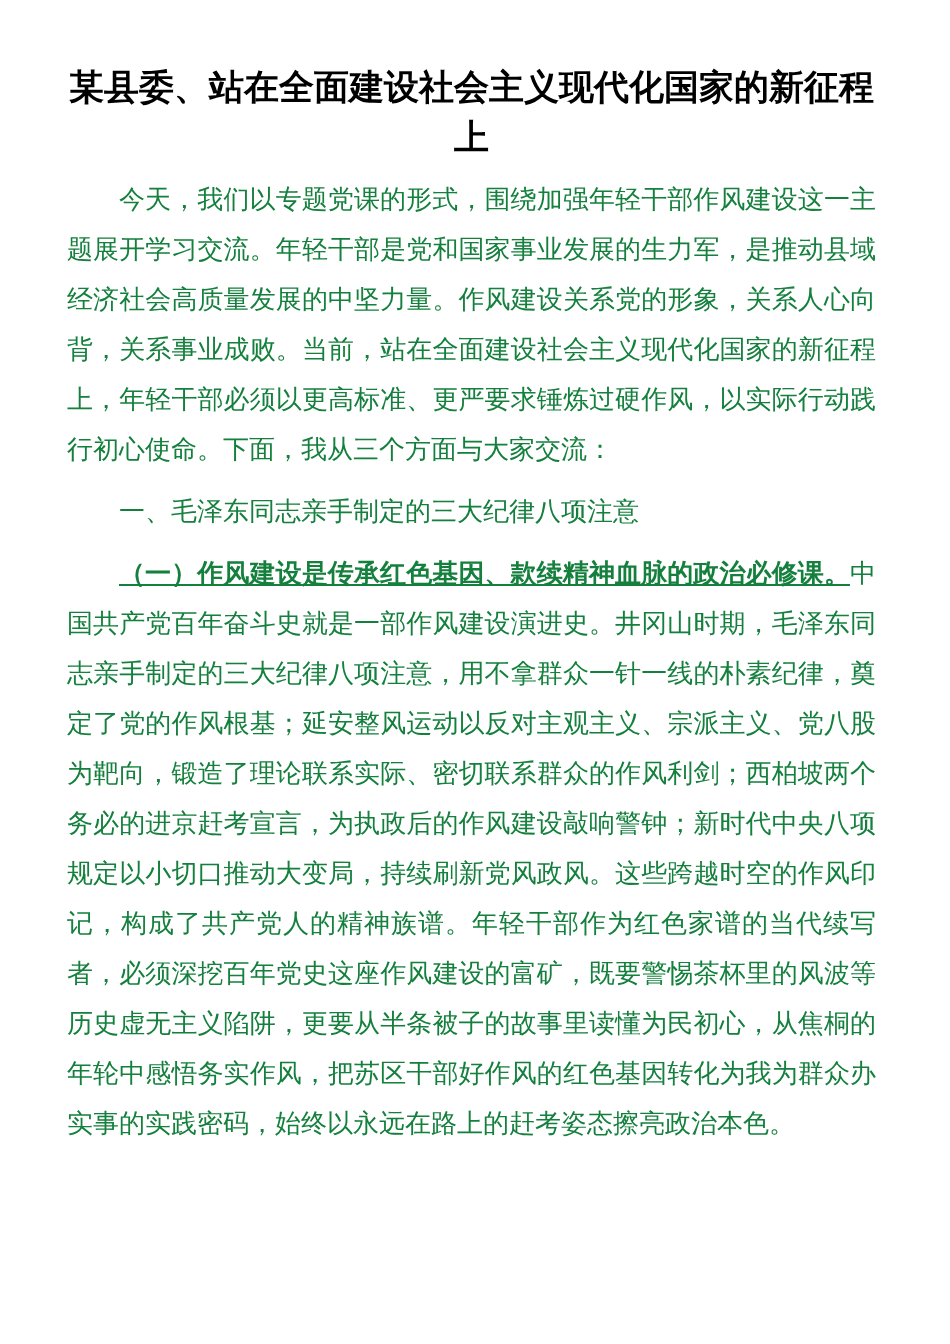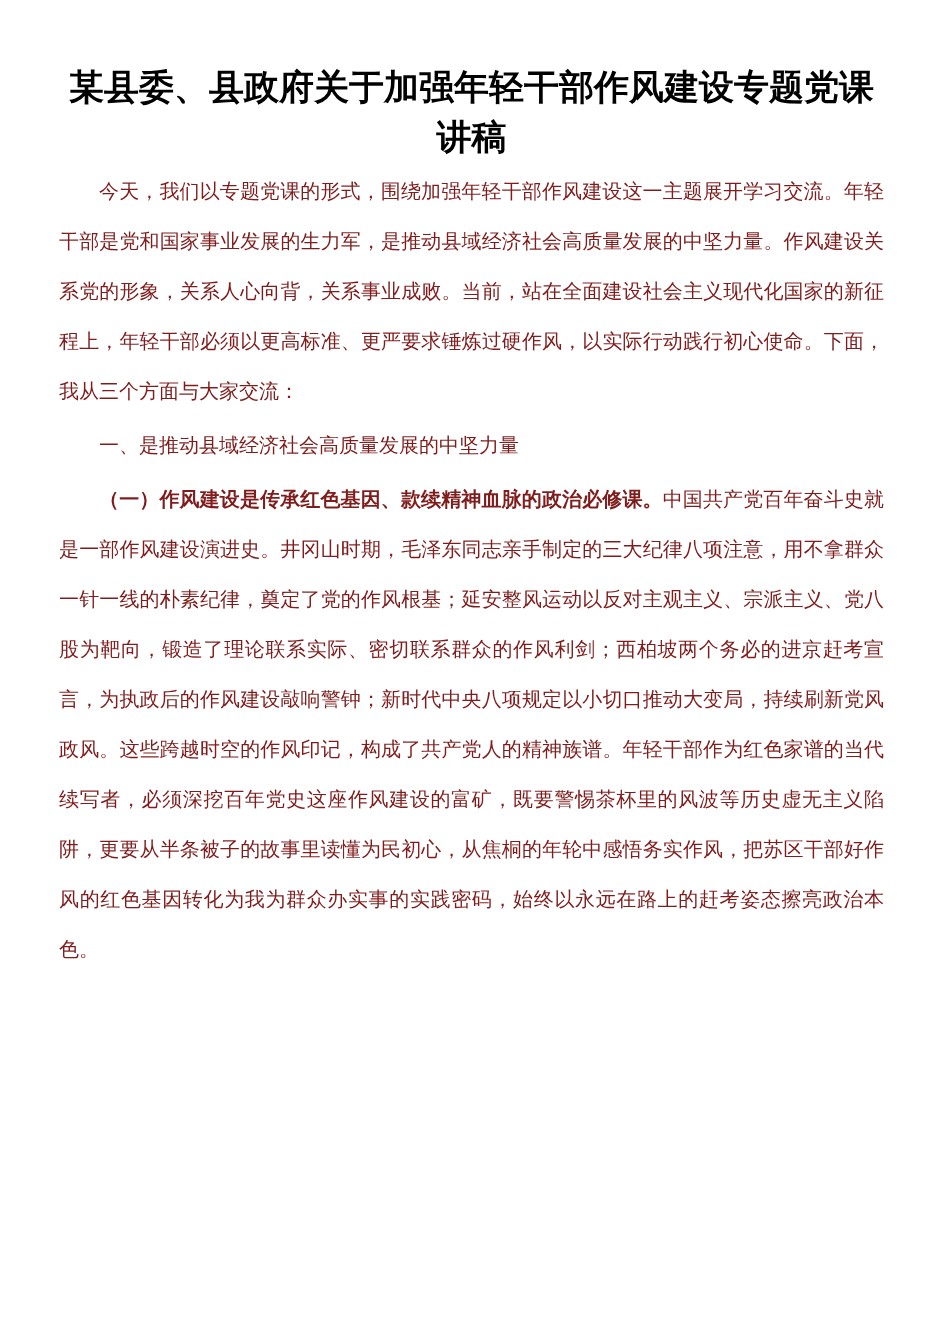--- a/index.html
+++ b/index.html
@@ -24,40 +24,41 @@
   .doc-title {
     margin: 0;
     font-size: 35px;
     font-weight: 700;
     line-height: 50px;
     text-align: center;
     letter-spacing: 0;
     color: #000000;
   }
   .para {
-    margin: 4px;
-    font-size: 20px;
+    margin: 12px;
+    font-size: 26px;
     line-height: 50px;
     text-align: justify;
     text-justify: inter-ideograph;
     text-indent: 2em;
-    color: #7f1d1d;
+    color: #15803d;
     word-break: break-all;
   }
   .para .lead {
     font-weight: 700;
+    text-decoration: underline;
   }
 </style>
 </head>
 <body>
 
 <div class="page">
 
-  <h1 class="doc-title">某县委、县政府关于加强年轻干部作风建设专题党课讲稿</h1>
+  <h1 class="doc-title">某县委、站在全面建设社会主义现代化国家的新征程上</h1>
 
   <p class="para"><span>今天，我们以专题党课的形式，围绕加强年轻干部作风建设这一主题展开学习交流。年轻干部是党和国家事业发展的生力军，是推动县域经济社会高质量发展的中坚力量。作风建设关系党的形象，关系人心向背，关系事业成败。当前，站在全面建设社会主义现代化国家的新征程上，年轻干部必须以更高标准、更严要求锤炼过硬作风，以实际行动践行初心使命。下面，我从三个方面与大家交流：</span></p>
 
-  <p class="para"><span>一、是推动县域经济社会高质量发展的中坚力量</span></p>
+  <p class="para"><span>一、毛泽东同志亲手制定的三大纪律八项注意</span></p>
 
 
   <p class="para"><strong class="lead">（一）作风建设是传承红色基因、款续精神血脉的政治必修课。</strong><span>中国共产党百年奋斗史就是一部作风建设演进史。井冈山时期，毛泽东同志亲手制定的三大纪律八项注意，用不拿群众一针一线的朴素纪律，奠定了党的作风根基；延安整风运动以反对主观主义、宗派主义、党八股为靶向，锻造了理论联系实际、密切联系群众的作风利剑；西柏坡两个务必的进京赶考宣言，为执政后的作风建设敲响警钟；新时代中央八项规定以小切口推动大变局，持续刷新党风政风。这些跨越时空的作风印记，构成了共产党人的精神族谱。年轻干部作为红色家谱的当代续写者，必须深挖百年党史这座作风建设的富矿，既要警惕茶杯里的风波等历史虚无主义陷阱，更要从半条被子的故事里读懂为民初心，从焦桐的年轮中感悟务实作风，把苏区干部好作风的红色基因转化为我为群众办实事的实践密码，始终以永远在路上的赶考姿态擦亮政治本色。</span></p>
 
 </div>
 
 </body></html>

